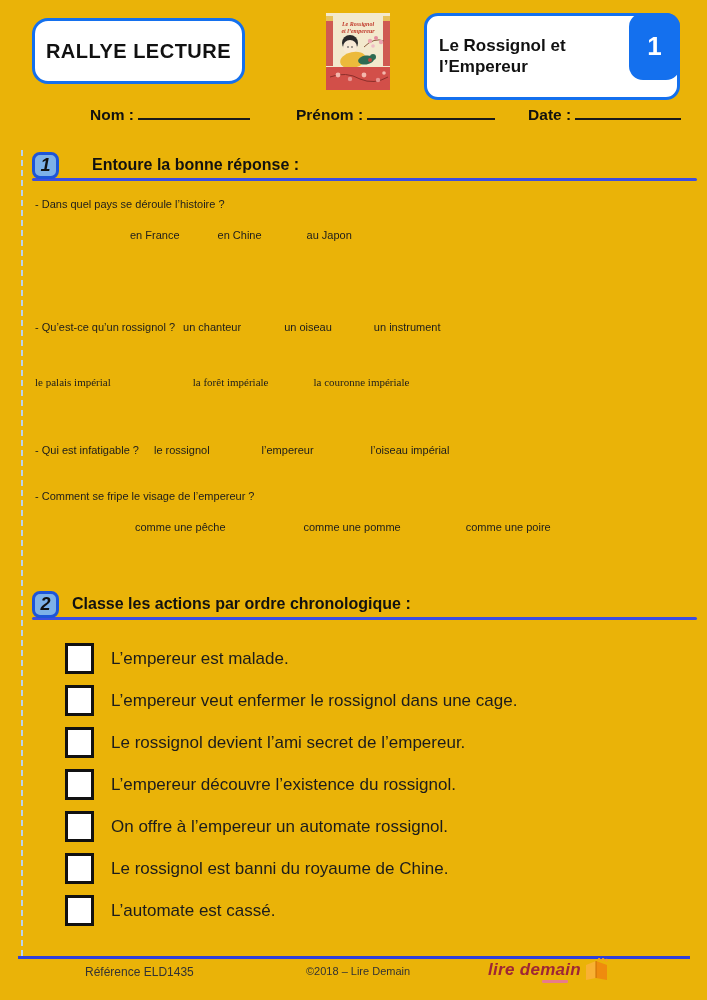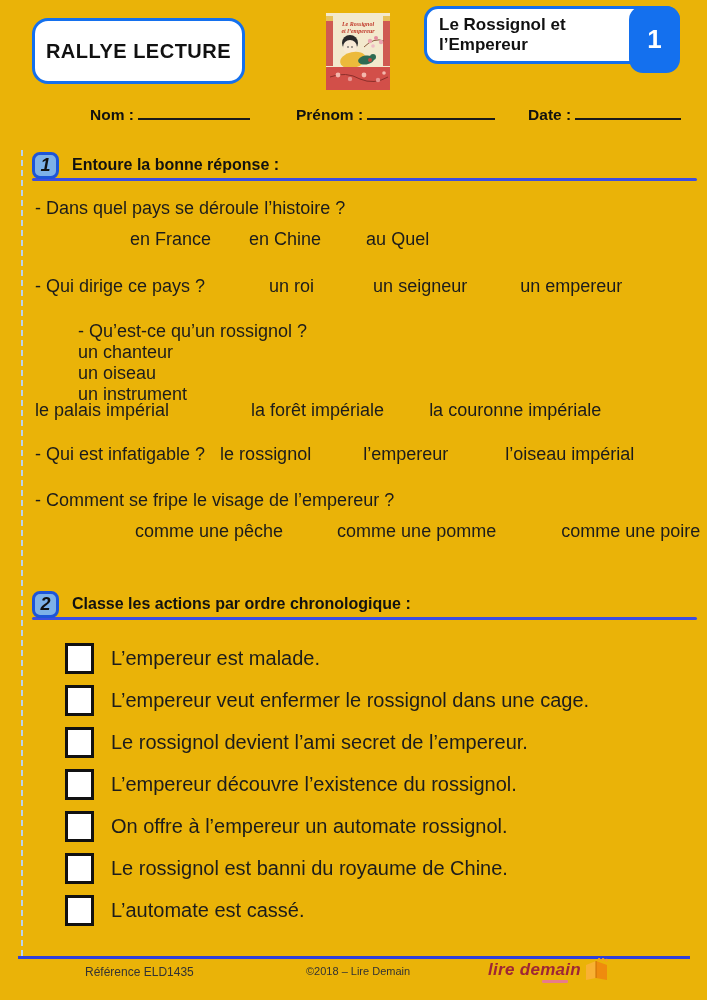--- a/index.html
+++ b/index.html
@@ -8,21 +8,21 @@
   .page { position:relative; width:707px; height:1000px; background:#eab308; overflow:hidden; margin:0 auto; }
 
   
   .banner-box { position:absolute; left:32px; top:18px; width:213px; height:66px;
     border:3px solid #1470ee; border-radius:16px; background:#fff;
     display:flex; align-items:center; justify-content:center; }
   .banner-box span { font-size:20px; font-weight:bold; letter-spacing:.5px; color:#111; }
 
   .cover { position:absolute; left:326px; top:13px; width:64px; height:77px; }
 
-  .title-box { position:absolute; left:424px; top:6px; width:256px; height:58px;
+  .title-box { position:absolute; left:424px; top:13px; width:256px; height:87px;
     border:3px solid #1470ee; border-radius:14px; background:#fff;
     display:flex; align-items:center; }
   .title-box .book-title { font-size:17px; font-weight:bold; line-height:1.18;
     padding-left:12px; width:190px; color:#111; }
   .number-tab { position:absolute; right:-3px; top:-3px; width:51px; height:67px;
     background:#1470ee; border-radius:14px; display:flex; align-items:center; justify-content:center; }
   .number-tab span { color:#fff; font-size:26px; font-weight:bold; }
 
   
   .fields { position:absolute; left:90px; top:106px; display:flex; align-items:baseline;
@@ -42,31 +42,31 @@
   
   .sec-rule { position:absolute; left:32px; width:665px; height:3px;
     background:#3d4ee0; border-radius:2px; z-index:1; }
   .sec-badge { position:absolute; left:32px; width:27px; height:27px;
     background:#7db1e8; border:3px solid #1d55d8; border-radius:8px;
     display:flex; align-items:center; justify-content:center; z-index:2; }
   .sec-badge span { font-style:italic; font-weight:bold; font-size:18px; color:#111; }
   .sec-title { position:absolute; left:72px; font-size:16px; font-weight:bold; color:#111; z-index:2; }
 
   
-  .qline { position:absolute; font-size:18px; color:#1c1c1c; display:flex; align-items:baseline; white-space:nowrap; }
+  .qline { position:absolute; font-size:11px; color:#1c1c1c; display:flex; align-items:baseline; white-space:nowrap; }
   .g8{margin-left:8px} .g15{margin-left:15px} .g38{margin-left:38px} .g42{margin-left:42px}
-  .g43{margin-left:43px} .g45{margin-left:45px} .g50{margin-left:54px} .g52{margin-left:52px}
+  .g43{margin-left:43px} .g45{margin-left:45px} .g50{margin-left:78px} .g52{margin-left:52px}
   .g53{margin-left:53px} .g57{margin-left:57px} .g59{margin-left:59px} .g64{margin-left:64px}
   .g65{margin-left:65px} .g82{margin-left:82px}
 
   
   .checklist { position:absolute; left:65px; top:643px; }
   .check-row { display:flex; align-items:center; margin-bottom:11px; height:31px; }
   .checkbox { width:29px; height:31px; border:3px solid #111; background:#fff; flex:0 0 auto; }
-  .check-row .check-label { margin-left:17px; font-size:20px; color:#1c1c1c; }
+  .check-row .check-label { margin-left:17px; font-size:17px; color:#1c1c1c; }
 
   
   .footer-rule { position:absolute; left:18px; top:956px; width:672px; height:3px; background:#3040dc; }
   .footer-ref { position:absolute; left:85px; top:965px; font-size:12px; color:#333; }
   .footer-copy { position:absolute; left:306px; top:965px; font-size:11px; color:#333; }
   .logo { position:absolute; left:488px; top:958px; display:flex; align-items:center;justify-content:flex-end; }
   .logo-text { font-style:italic; font-weight:600; font-size:17px; color:#9e2636; letter-spacing:.3px; }
   .logo-sub { position:absolute; left:54px; top:22px; width:26px; height:3px; background:#e87b8a; border-radius:1px; }
 </style>
 </head>
@@ -123,44 +123,38 @@
     <span class="lbl lbl-date">Date :</span>
     <span class="blank date"></span>
   </div>
 
   <div class="guide-line"></div>
 
   <div class="sec-rule" style="top:178px;"></div>
   <div class="sec-badge" style="top:152px;">
     <span>1</span>
   </div>
-  <div class="sec-title" style="top:156px;">Entoure la bonne réponse :</div>
+  <div class="sec-title" style="top:156px;margin-left:20px;">Entoure la bonne réponse :</div>
 
   <div class="qline" style="left:35px; top:198px;">- Dans quel pays se déroule l’histoire ?</div>
   <div class="qline" style="left:130px; top:229px;">
     <span>en France</span>
     <span class="g38">en Chine</span>
-    <span class="g45">au Quel</span>
-  </div>
-
-  <div class="qline" style="left:35px; top:276px;">
-    <span>- Qui dirige ce pays ?</span>
-    <span class="g64">un roi</span>
-    <span class="g59">un seigneur</span>
-    <span class="g53">un empereur</span>
-  </div>
-
-  <div class="qline" style="left:35px; top:321px;flex-direction:column;">
+    <span class="g45">au Japon</span>
+  </div>
+
+
+  <div class="qline" style="left:35px; top:321px;">
     <span>- Qu’est-ce qu’un rossignol ?</span>
     <span class="g8">un chanteur</span>
     <span class="g43">un oiseau</span>
     <span class="g42">un instrument</span>
   </div>
 
-  <div class="qline" style="left:35px; top:400px;">
+  <div class="qline" style="left:35px; top:376px;font-family:Liberation Serif, serif;">
     <span>le palais impérial</span>
     <span class="g82">la forêt impériale</span>
     <span class="g45">la couronne impériale</span>
   </div>
 
   <div class="qline" style="left:35px; top:444px;">
     <span>- Qui est infatigable ?</span>
     <span class="g15">le rossignol</span>
     <span class="g52">l’empereur</span>
     <span class="g57">l’oiseau impérial</span>

